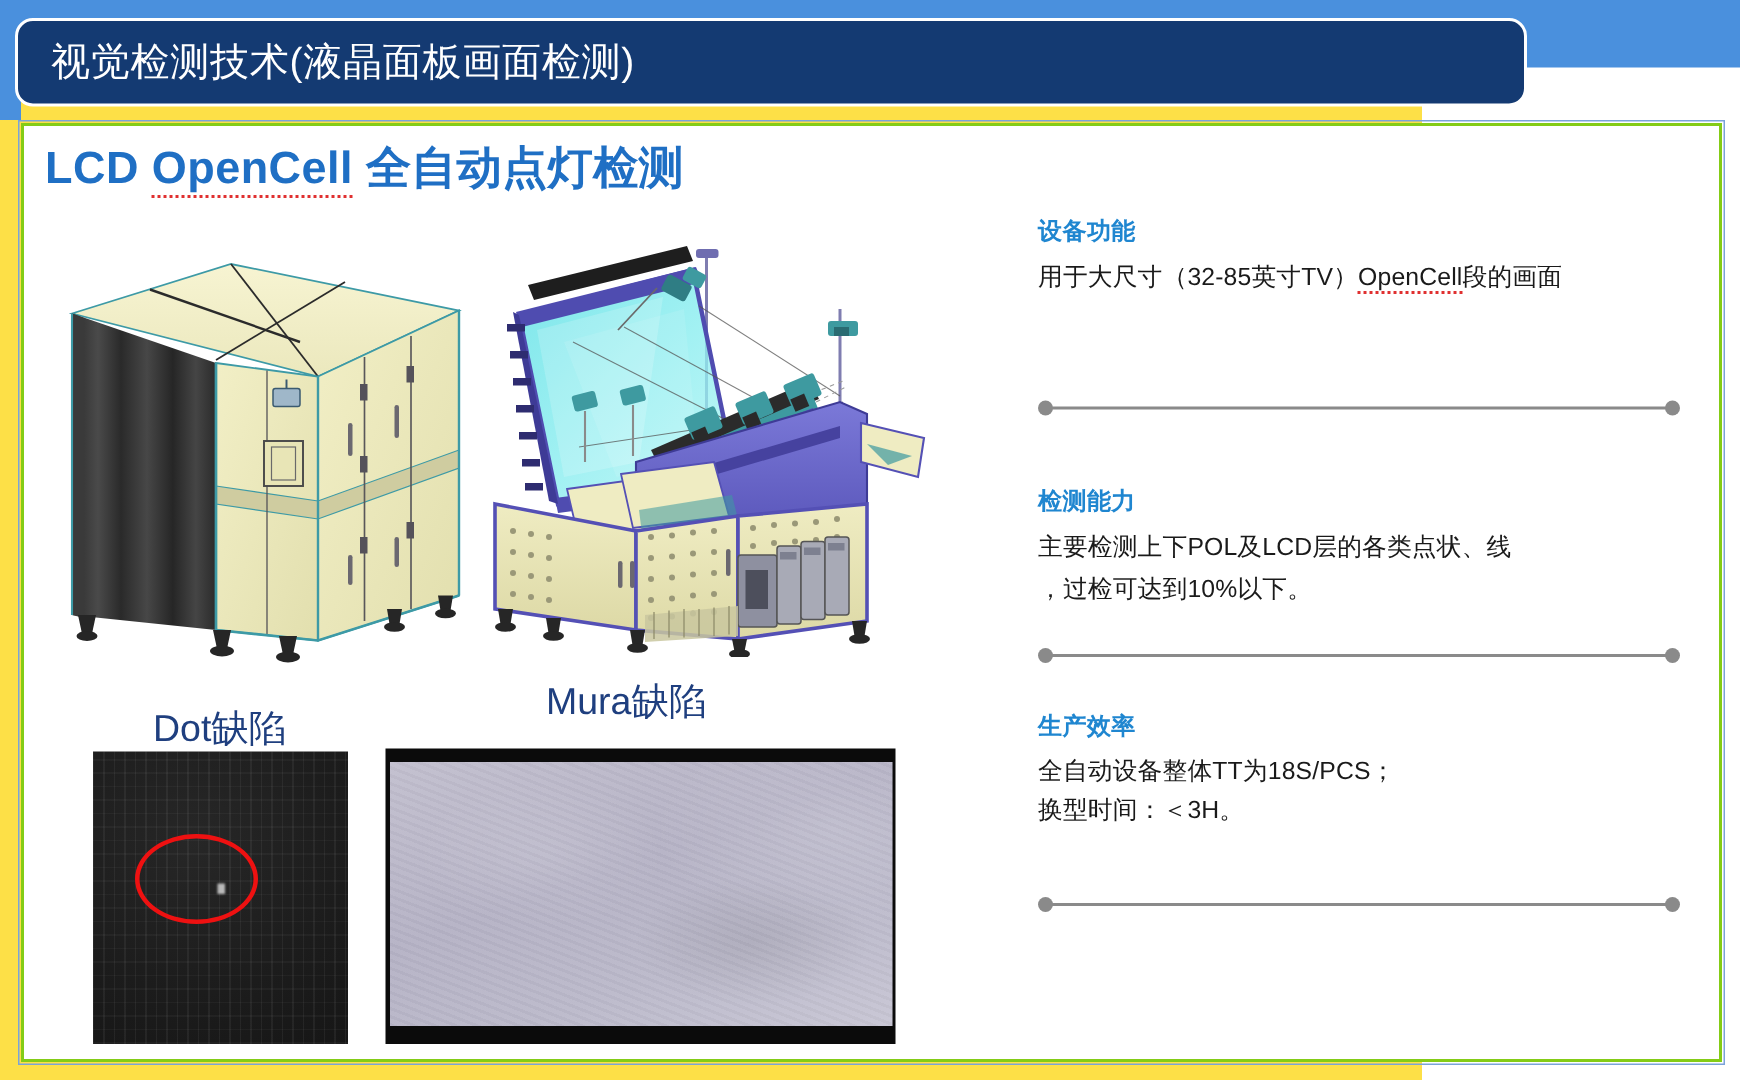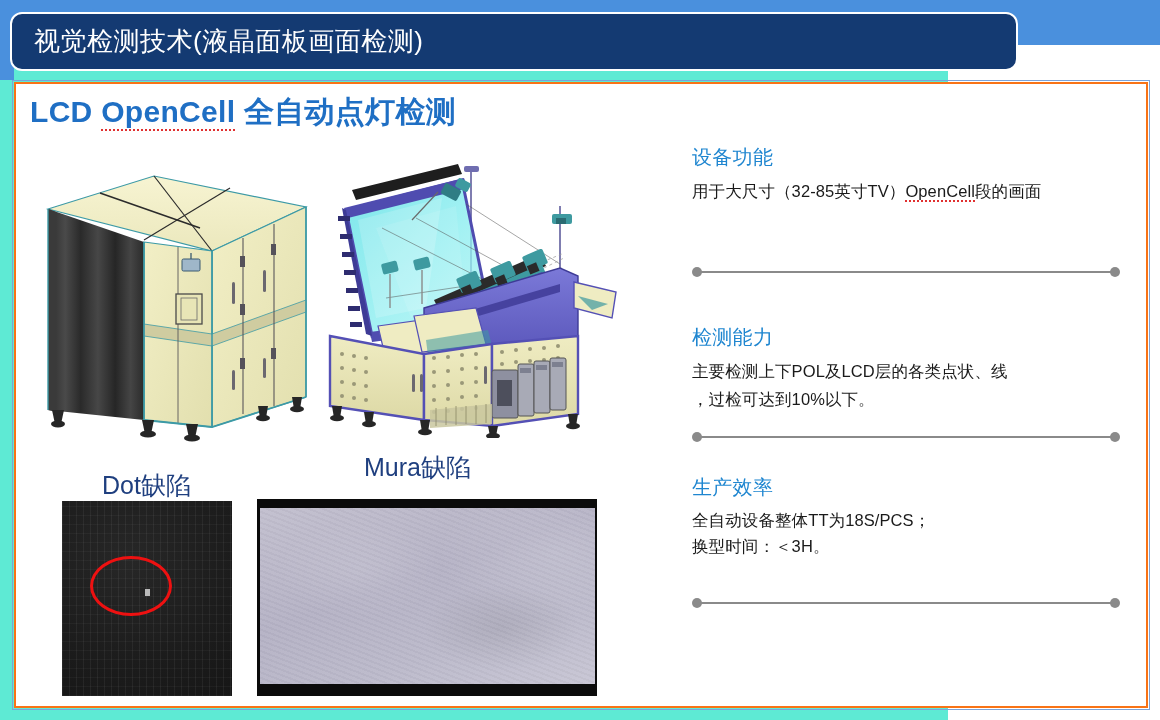--- a/index.html
+++ b/index.html
@@ -2,21 +2,21 @@
 <html><head>
 <meta charset="utf-8">
 <style>
   * { box-sizing: border-box; margin: 0; padding: 0; }
   html, body {
     width: 1160px; height: 720px;
     background: #ffffff;
     font-family: "Liberation Sans", "DejaVu Sans", sans-serif;
     overflow: hidden;
   }
-  #slide { position: relative; width: 948px; height: 720px; background: #5eead4; }
+  #slide { position: relative; width: 948px; height: 720px; background: #fde047; }
 
   
   .top-band {
     position: absolute; left: 0; top: 0; width: 1160px; height: 45px;
     background: #4a90dd;
   }
   .left-accent {
     position: absolute; left: 0; top: 0; width: 14px; height: 80px;
     background: #4a90dd;
   }
@@ -36,21 +36,21 @@
     font-weight: 400;
     letter-spacing: 0.5px;
     white-space: nowrap;
   }
 
   
   .content-frame {
     position: absolute; left: 14px; top: 82px;
     width: 1134px; height: 626px;
     background: #ffffff;
-    border: 2px solid #f97316;
+    border: 2px solid #84cc16;
     outline: 1px solid #7ba3d8;
     outline-offset: 1px;
   }
 
   .slide-title {
     position: absolute; left: 14px; top: 8px;
     font-size: 30px; font-weight: bold;
     color: #1f6fc4;
     letter-spacing: 0.3px;
     white-space: nowrap;
@@ -115,21 +115,21 @@
   }
 
   
   .info-block { position: absolute; left: 676px; width: 440px; }
   .blk1 { top: 60px; }
   .blk2 { top: 240px; }
   .blk3 { top: 390px; }
 
   .info-head {
     color: #1f86d0;
-    font-size: 20px; font-weight: normal;
+    font-size: 16px; font-weight: bold;
     margin-bottom: 6px;
     letter-spacing: .3px;
   }
   .info-body {
     color: #1a1a1a;
     font-size: 16.5px; font-weight: normal;
     line-height: 1.72;
     letter-spacing: .1px;
   }
   .info-body .u { border-bottom: 2px dotted #e03030; }

